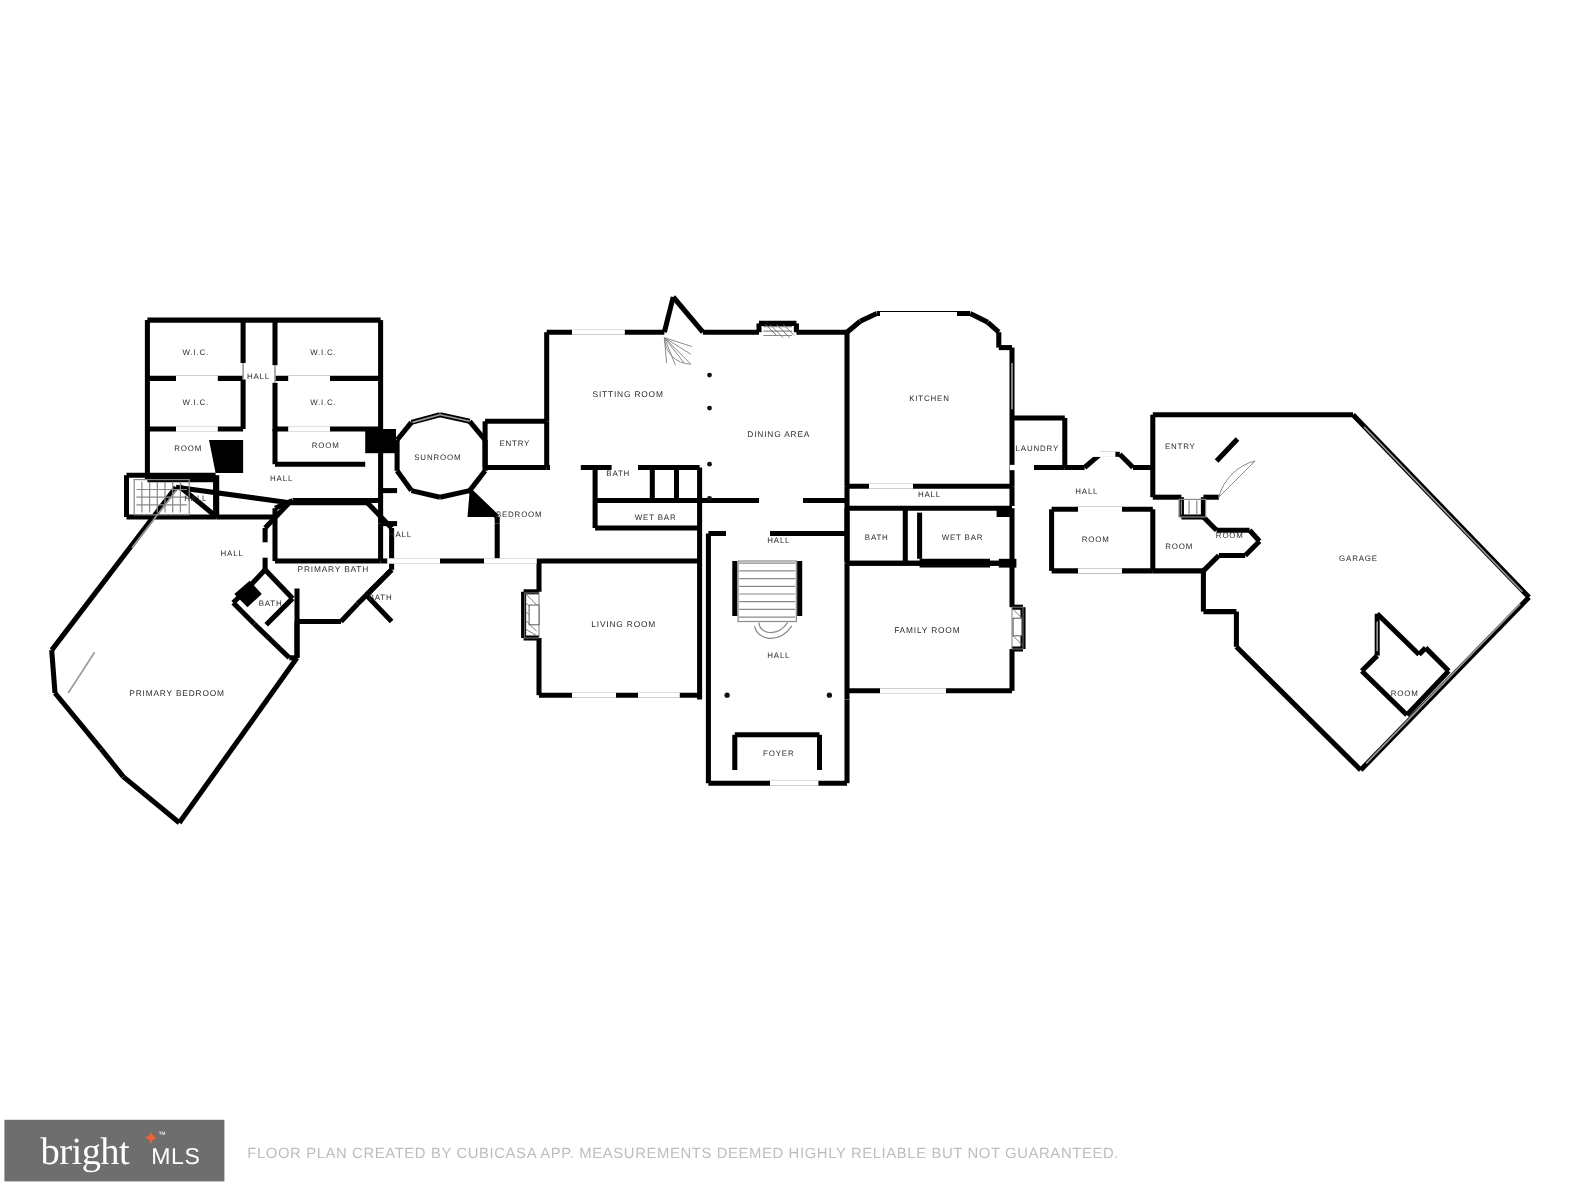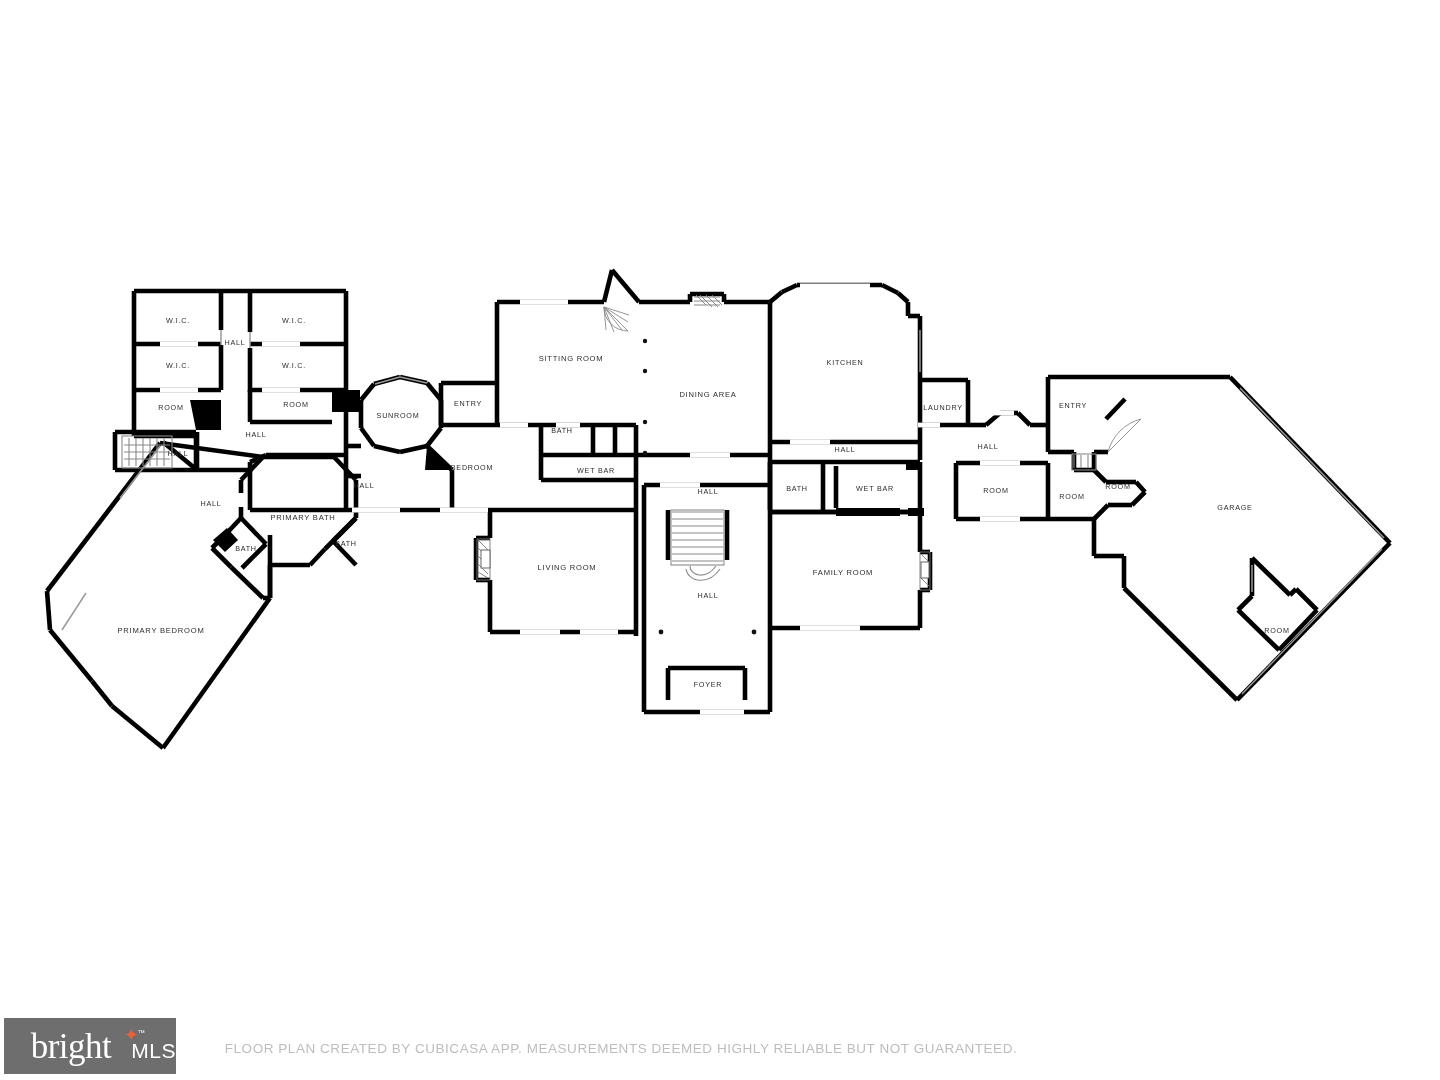--- a/index.html
+++ b/index.html
@@ -3,22 +3,22 @@
 <meta charset="utf-8">
 <style>
   html,body{margin:0;padding:0;background:#ffffff;}
   body{width:1440px;height:1080px;font-family:"Liberation Sans",sans-serif;overflow:hidden;position:relative;}
   #plan-wrap{position:absolute;left:0;top:0;width:1339px;height:1080px;}
   svg#floorplan{display:block;width:1440px;height:1080px;}
   .rlabel{font-family:"Liberation Sans",sans-serif;font-size:7.2px;fill:#2b2b2b;letter-spacing:0.75px;text-anchor:middle;dominant-baseline:middle;}
   .rlabel.big{font-size:7.6px;}
   
   #footer{position:absolute;left:0;bottom:0;width:1440px;height:62px;}
-  #brand-logo{position:absolute;left:4px;bottom:6px;width:172px;height:56px;background:#6e6e6e;
-      display:flex;align-items:center;justify-content:flex-end;}
+  #brand-logo{position:absolute;left:4px;bottom:6px;width:200px;height:56px;background:#6e6e6e;
+      display:flex;align-items:center;justify-content:center;}
   #brand-inner{display:flex;align-items:baseline;padding-left:11px;position:relative;}
   #brand-bright{font-family:"Liberation Serif",serif;font-size:35px;color:#ffffff;line-height:1;letter-spacing:-0.5px;}
   #brand-mls{font-family:"Liberation Sans",sans-serif;font-size:21px;color:#ffffff;margin-left:20px;letter-spacing:0.5px;}
   #brand-star{position:absolute;color:#e8633a;font-size:18px;left:104px;top:-3px;line-height:1;}
   #brand-tm{position:absolute;color:#ffffff;font-size:7px;left:118px;top:0px;}
   #footer-note{position:absolute;left:0;bottom:24px;width:1242px;text-align:center;
       font-family:"Liberation Sans",sans-serif;font-size:13.5px;color:#bdbdbd;letter-spacing:0.55px;}
 </style>
 </head>
 <body>

